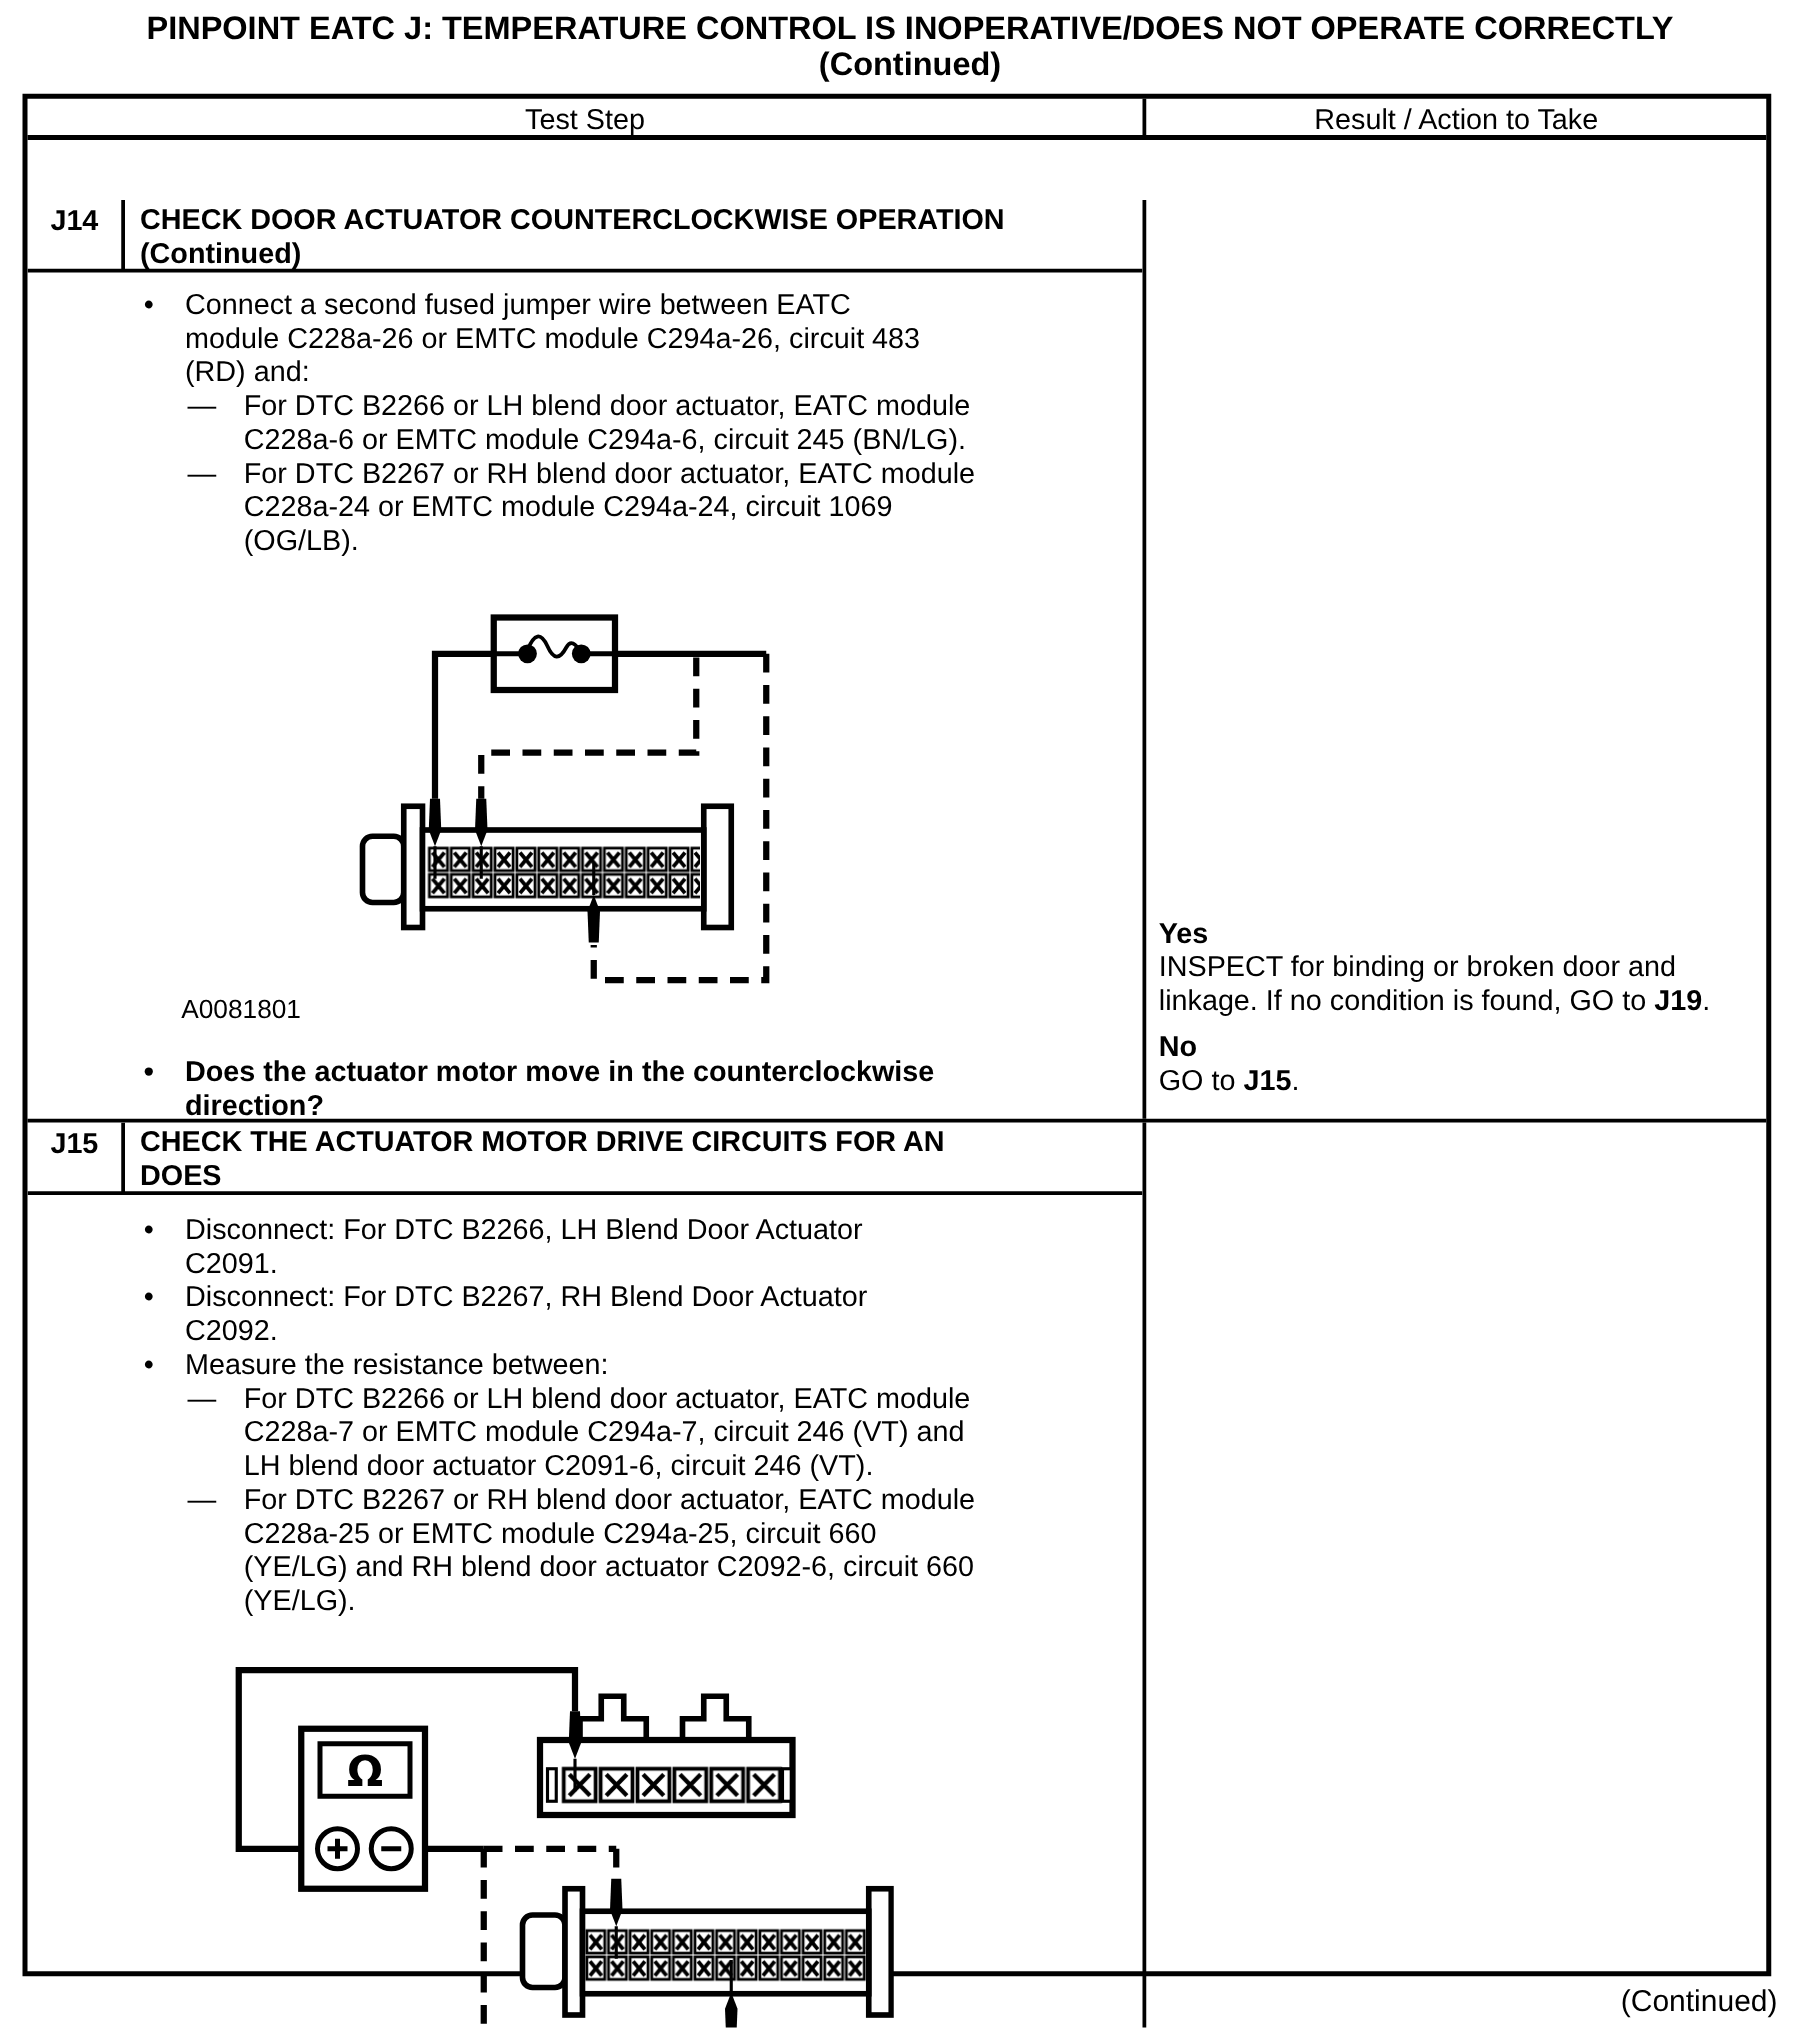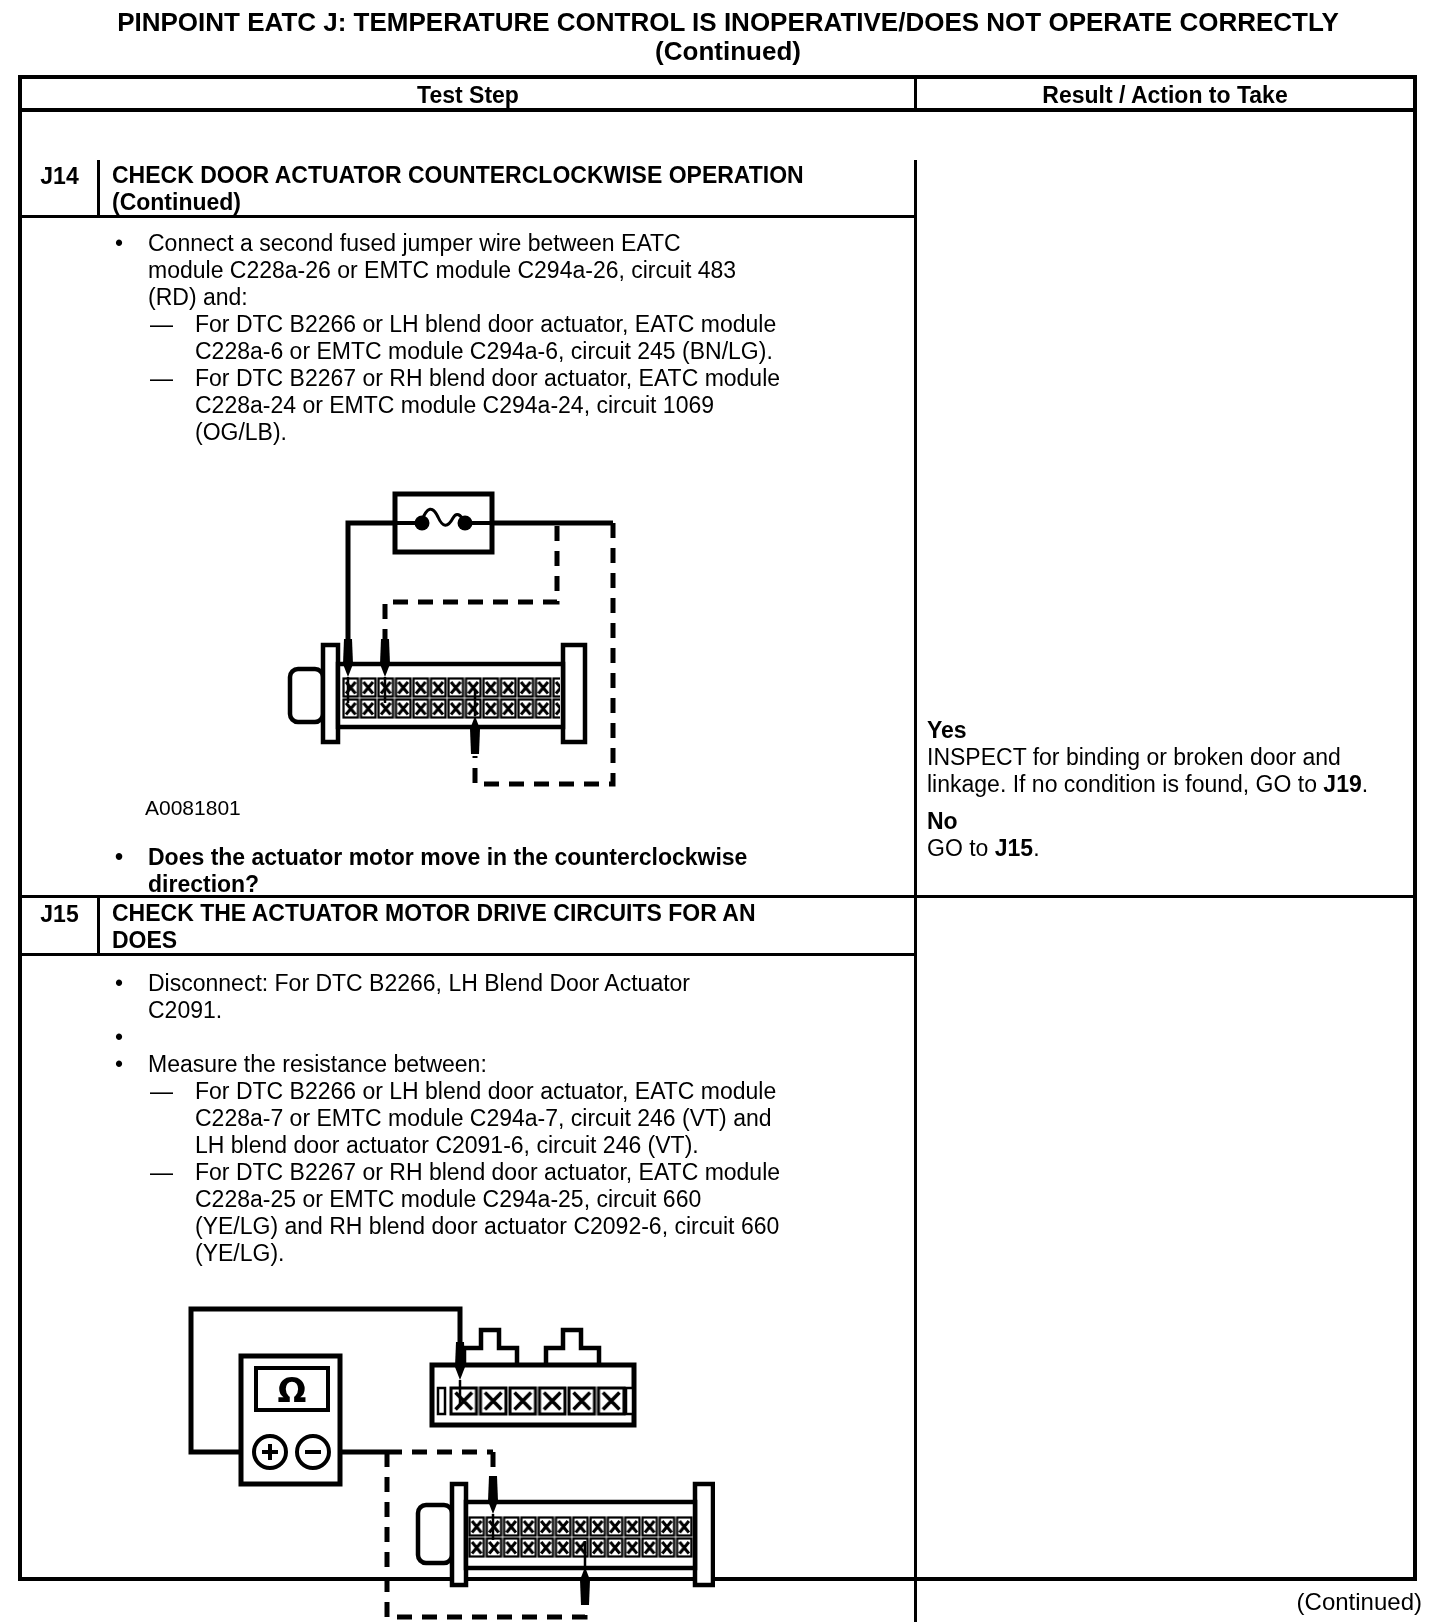--- a/index.html
+++ b/index.html
@@ -1,42 +1,42 @@
 <!DOCTYPE html>
 <html><head>
 <meta charset="utf-8">
 <style>
   html,body{margin:0;padding:0;background:#fff;}
   body{width:1456px;height:1622px;position:relative;font-family:"Liberation Sans","DejaVu Sans",sans-serif;color:#000;-webkit-font-smoothing:antialiased;}
   *{box-sizing:border-box;}
   .page-title{position:absolute;top:8px;left:0;width:1456px;text-align:center;font-weight:bold;font-size:26px;line-height:29px;}
   .ppt-table{position:absolute;left:18px;top:75px;width:1399px;height:1506px;border:4px solid #000;}
   .thead{display:grid;grid-template-columns:895px 1fr;height:33px;border-bottom:4px solid #000;}
-  .thead .hcell{font-weight:bold;font-size:23px;text-align:center;padding-top:3px;}
+  .thead .hcell{font-weight:normal;font-size:23px;text-align:center;padding-top:3px;}
   .thead .hcell:first-child{border-right:3px solid #000;}
   .trow{display:grid;grid-template-columns:895px 1fr;}
   .row-j14{height:738px;border-bottom:3px solid #000;margin-top:48px;}
   .row-j15{height:727px;}
   .stepcell{border-right:3px solid #000;overflow:hidden;}
   .steptitle{display:grid;grid-template-columns:78px 1fr;height:58px;border-bottom:3px solid #000;}
   .stepid{border-right:3px solid #000;text-align:center;font-weight:bold;font-size:23px;padding-top:3px;}
   .steptitletext{font-weight:bold;font-size:23px;line-height:27px;padding:2px 16px 0 12px;}
   .stepbody{padding-top:12px;}
   .stepbody.j15{padding-top:14px;}
   .li{display:flex;font-size:23px;line-height:27px;}
   .li .marker{width:33px;margin-left:93px;flex:0 0 auto;}
   .li.dash .marker{width:45px;margin-left:128px;}
   .li .txt{width:600px;}
   .li.dash .txt{width:588px;}
   .li.q{font-weight:bold;margin-top:24px;}
   .li.q .txt{width:600px;}
   .fig1 svg{display:block;margin:26px 0 0 248px;}
   .fig2 svg{display:block;margin:35px 0 0 133px;}
   .figcap{font-size:21px;margin:4px 0 0 123px;}
-  .resultcell{display:flex;flex-direction:column;justify-content:flex-end;padding:0 10px 33px 10px;}
+  .resultcell{display:flex;flex-direction:column;justify-content:flex-end;padding:0 10px 17px 10px;}
   .ranswer{font-weight:bold;font-size:23px;line-height:27px;}
   .raction{font-size:23px;line-height:27px;width:445px;}
   .raction b{font-weight:bold;}
   .rgroup+.rgroup{margin-top:10px;}
   .footer{position:absolute;top:1588px;right:34px;font-size:24px;}
   svg .ln{stroke:#000;stroke-width:5;fill:none;}
   svg .ln2{stroke:#000;stroke-width:4.5;fill:#fff;}
   svg .dash{stroke:#000;stroke-width:5;fill:none;stroke-dasharray:15 10;}
   svg .blk{fill:#000;stroke:none;}
 </style>
@@ -152,20 +152,21 @@
           <div>DOES</div>
         </div>
       </div>
       <div class="stepbody j15">
         <div class="li">
           <span class="marker">•</span>
           <span class="txt">Disconnect: For DTC B2266, LH Blend Door Actuator C2091.</span>
         </div>
         <div class="li">
           <span class="marker">•</span>
+          <span class="txt">Disconnect: For DTC B2267, RH Blend Door Actuator C2092.</span>
         </div>
         <div class="li">
           <span class="marker">•</span>
           <span class="txt">Measure the resistance between:</span>
         </div>
         <div class="li dash">
           <span class="marker">—</span>
           <span class="txt">For DTC B2266 or LH blend door actuator, EATC module C228a-7 or EMTC module C294a-7, circuit 246 (VT) and LH blend door actuator C2091-6, circuit 246 (VT).</span>
         </div>
         <div class="li dash">

